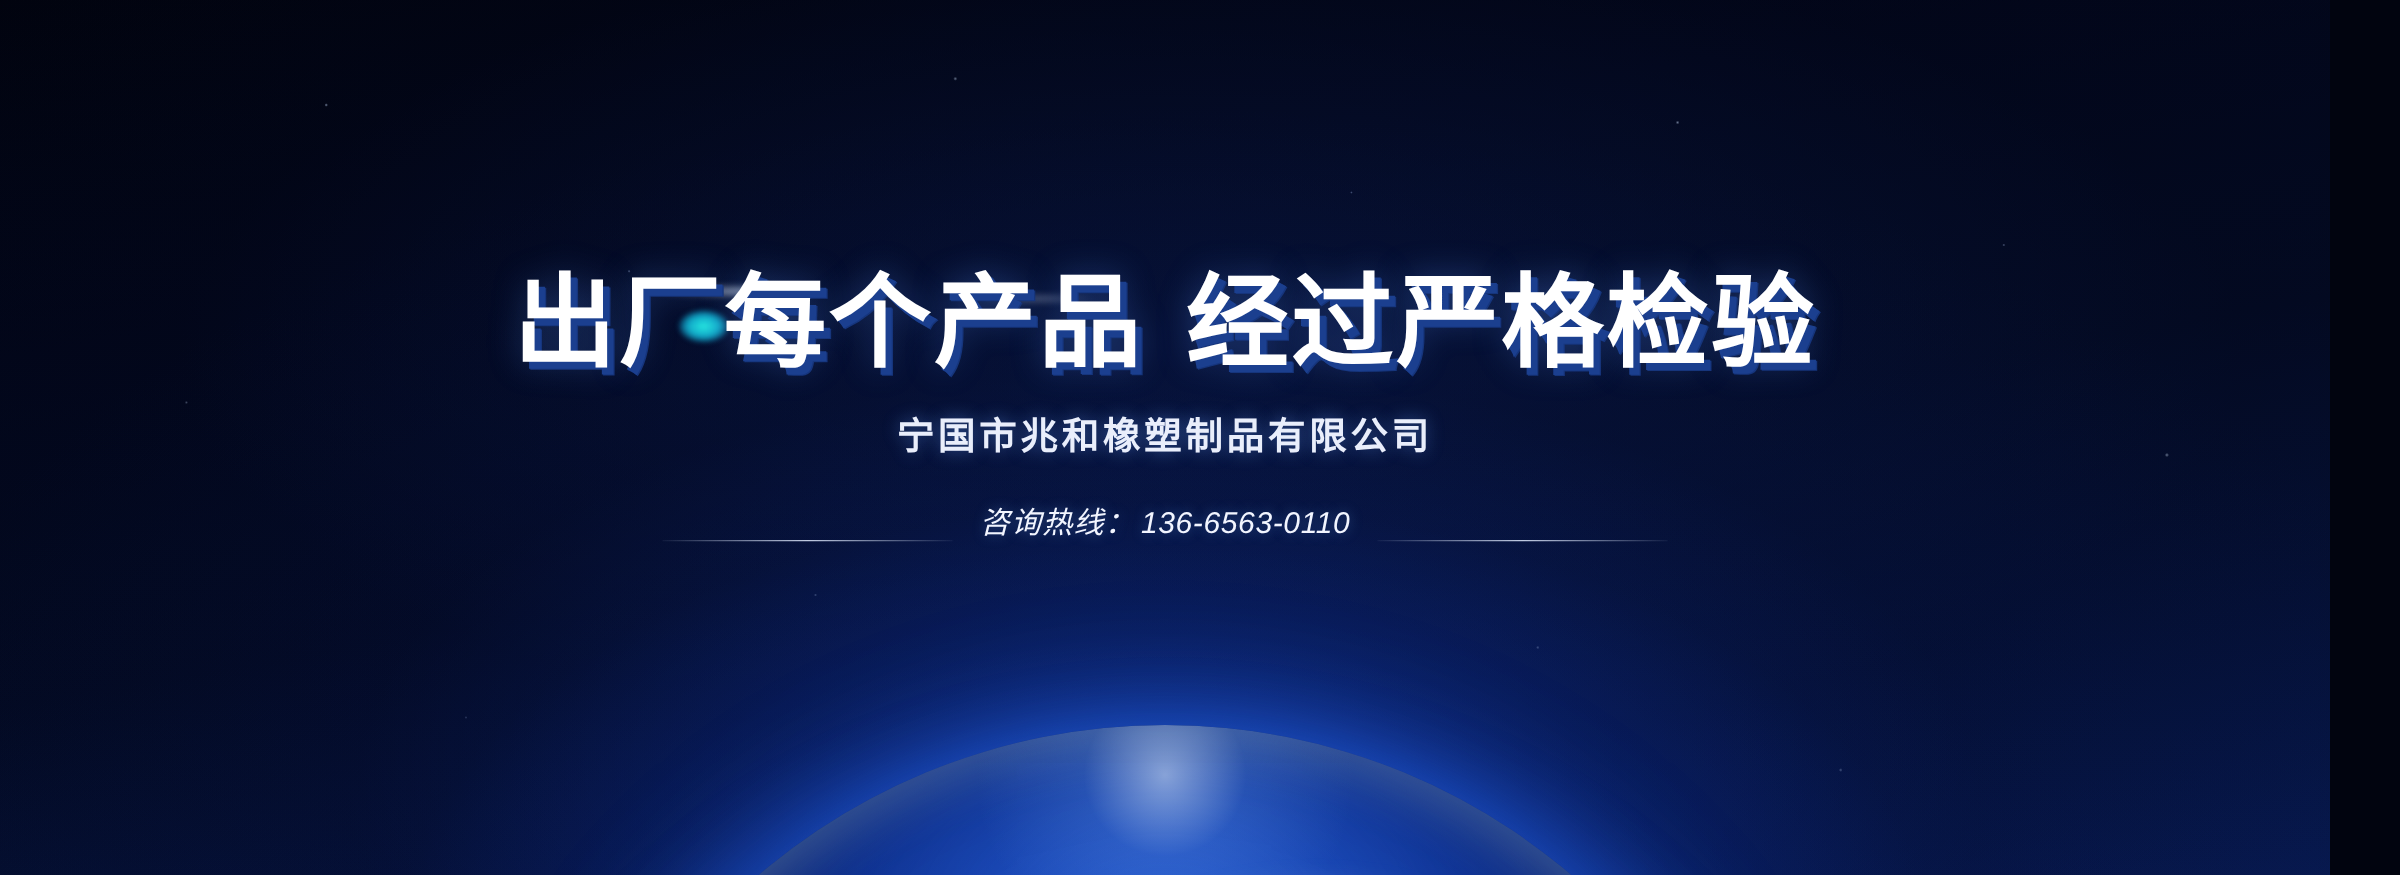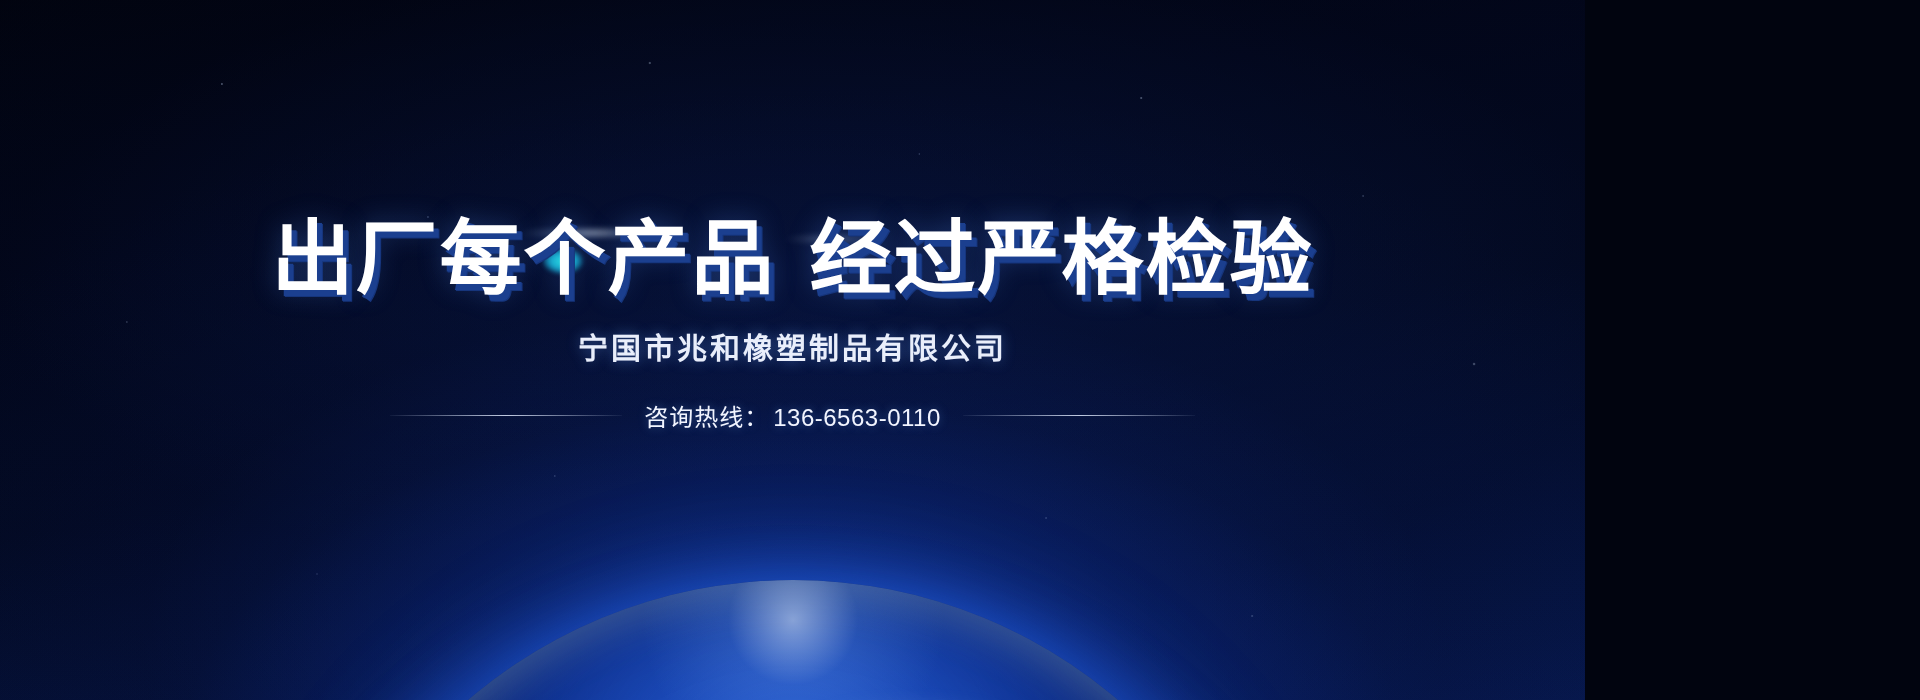--- a/index.html
+++ b/index.html
@@ -6,21 +6,21 @@
   * { margin:0; padding:0; box-sizing:border-box; }
   html, body {
     width:1920px; height:700px;
     overflow:hidden;
     background:#01040f;
     font-family:"Liberation Sans","DejaVu Sans",sans-serif;
   }
 
   #banner {
     position:relative;
-    width:1585px; height:700px;
+    width:1864px; height:700px;
     overflow:hidden;
     background:
       radial-gradient(ellipse 900px 520px at 50% 108%, rgba(28,86,230,0.55) 0%, rgba(14,46,150,0.30) 38%, rgba(4,12,50,0.05) 68%, rgba(0,0,0,0) 100%),
       radial-gradient(ellipse 1300px 700px at 50% 92%, rgba(18,58,180,0.40) 0%, rgba(6,18,70,0.18) 50%, rgba(0,0,0,0) 80%),
       radial-gradient(ellipse 1500px 600px at 52% 40%, rgba(10,26,74,0.55) 0%, rgba(3,8,30,0.25) 55%, rgba(0,0,0,0) 100%),
       linear-gradient(170deg, #01030d 0%, #020619 28%, #030a22 55%, #05123a 78%, #071a52 100%);
   }
 
   
   .stars {
@@ -145,23 +145,24 @@
     font-weight:700;
     letter-spacing:3px;
     color:#e9eefb;
     text-shadow:0 0 14px rgba(100,160,255,0.45);
     white-space:nowrap;
   }
 
   .hotline-row {
     margin-top:30px;
     display:flex;
-    align-items:center;
+    align-items:flex-end;
     gap:22px;
     white-space:nowrap;
+    font-style:italic;
   }
   .rule {
     width:232px; height:1px;
     background:linear-gradient(90deg, rgba(210,225,255,0.05), rgba(225,235,255,0.85), rgba(210,225,255,0.05));
   }
   .hotline {
     font-size:24px;
     letter-spacing:1px;
     color:#f2f5ff;
     text-shadow:0 0 10px rgba(110,170,255,0.40);

